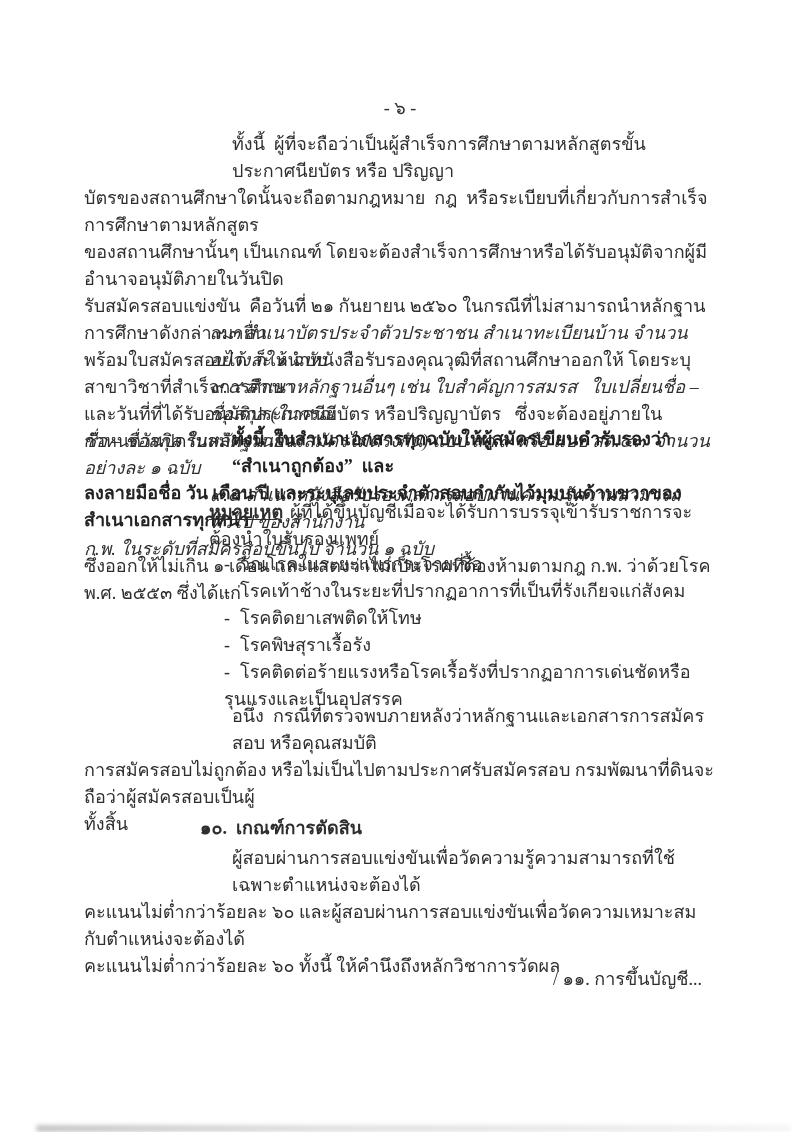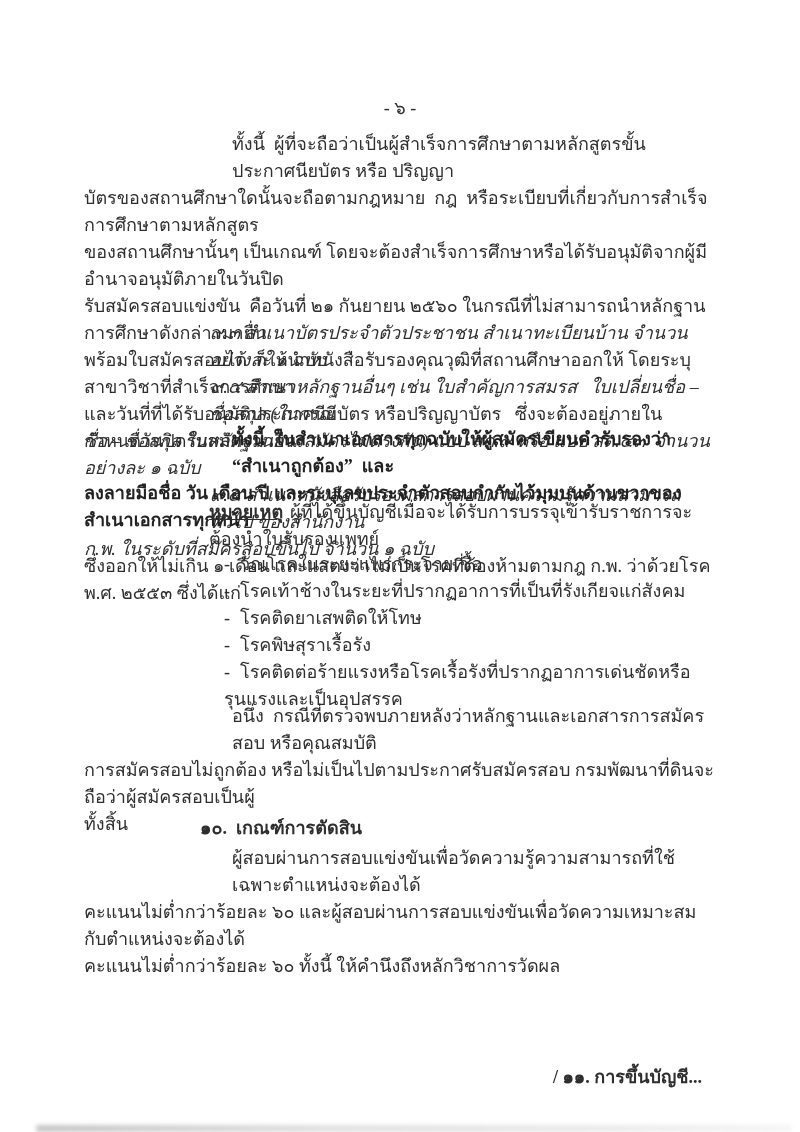--- a/index.html
+++ b/index.html
@@ -23,22 +23,22 @@
   .bold { font-weight: 700; color: #222222; }
   .page-number {
     position: absolute; top: 96px; left: 0; right: 0;
     text-align: center; line-height: 24px;
   }
   .note-label { font-weight: 700; text-decoration: underline; }
   .note-rest { margin-left: 7px; }
   .dash-text { margin-left: 10px; }
   .section-heading { font-weight: 700; }
   .footer-note {
-    position: absolute; top: 1064px; right: 98px;
-    line-height: 26px; white-space: pre-wrap; font-weight: bold;
+    position: absolute; top: 966px; right: 98px;
+    line-height: 26px; white-space: pre-wrap;
   }
   .scan-artifact {
     position: absolute; bottom: 0; left: 36px; right: 8px; height: 7px;
     background: linear-gradient(to right,
       rgba(90,90,90,0.35) 0%, rgba(120,120,120,0.22) 40%,
       rgba(140,140,140,0.18) 75%, rgba(160,160,160,0.10) 100%);
     filter: blur(2px);
     border-radius: 3px;
   }
 </style>

